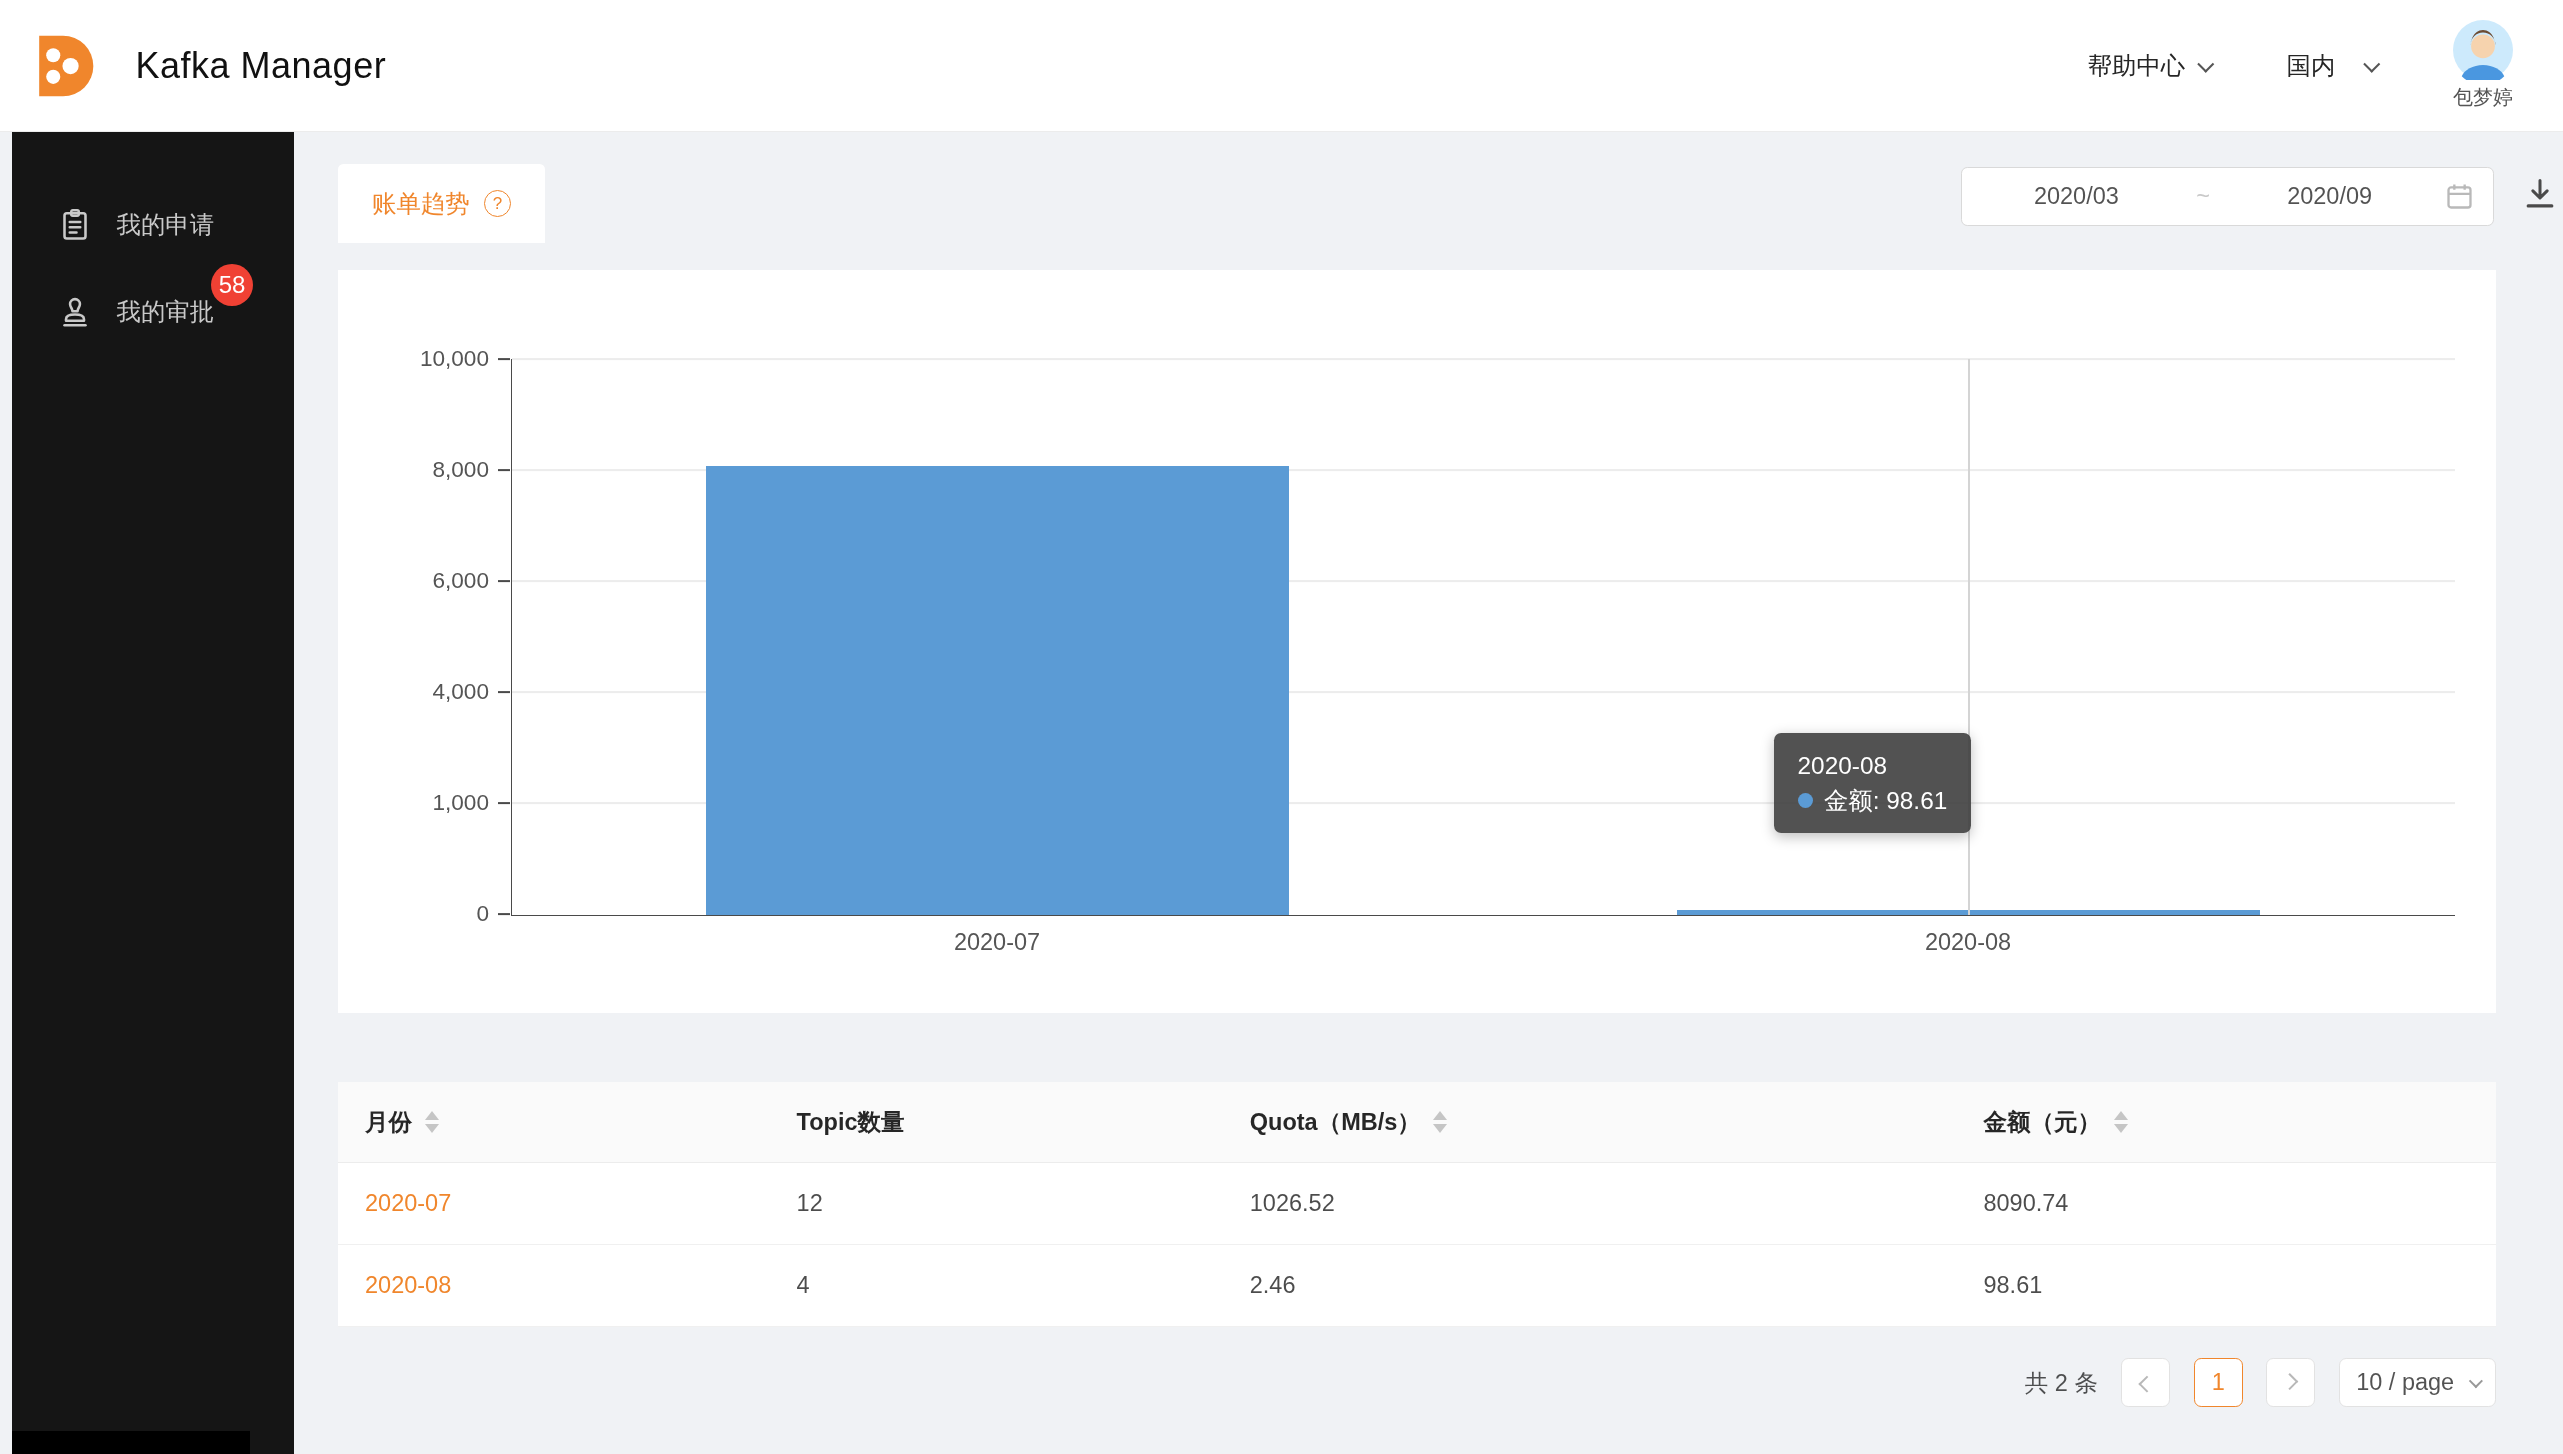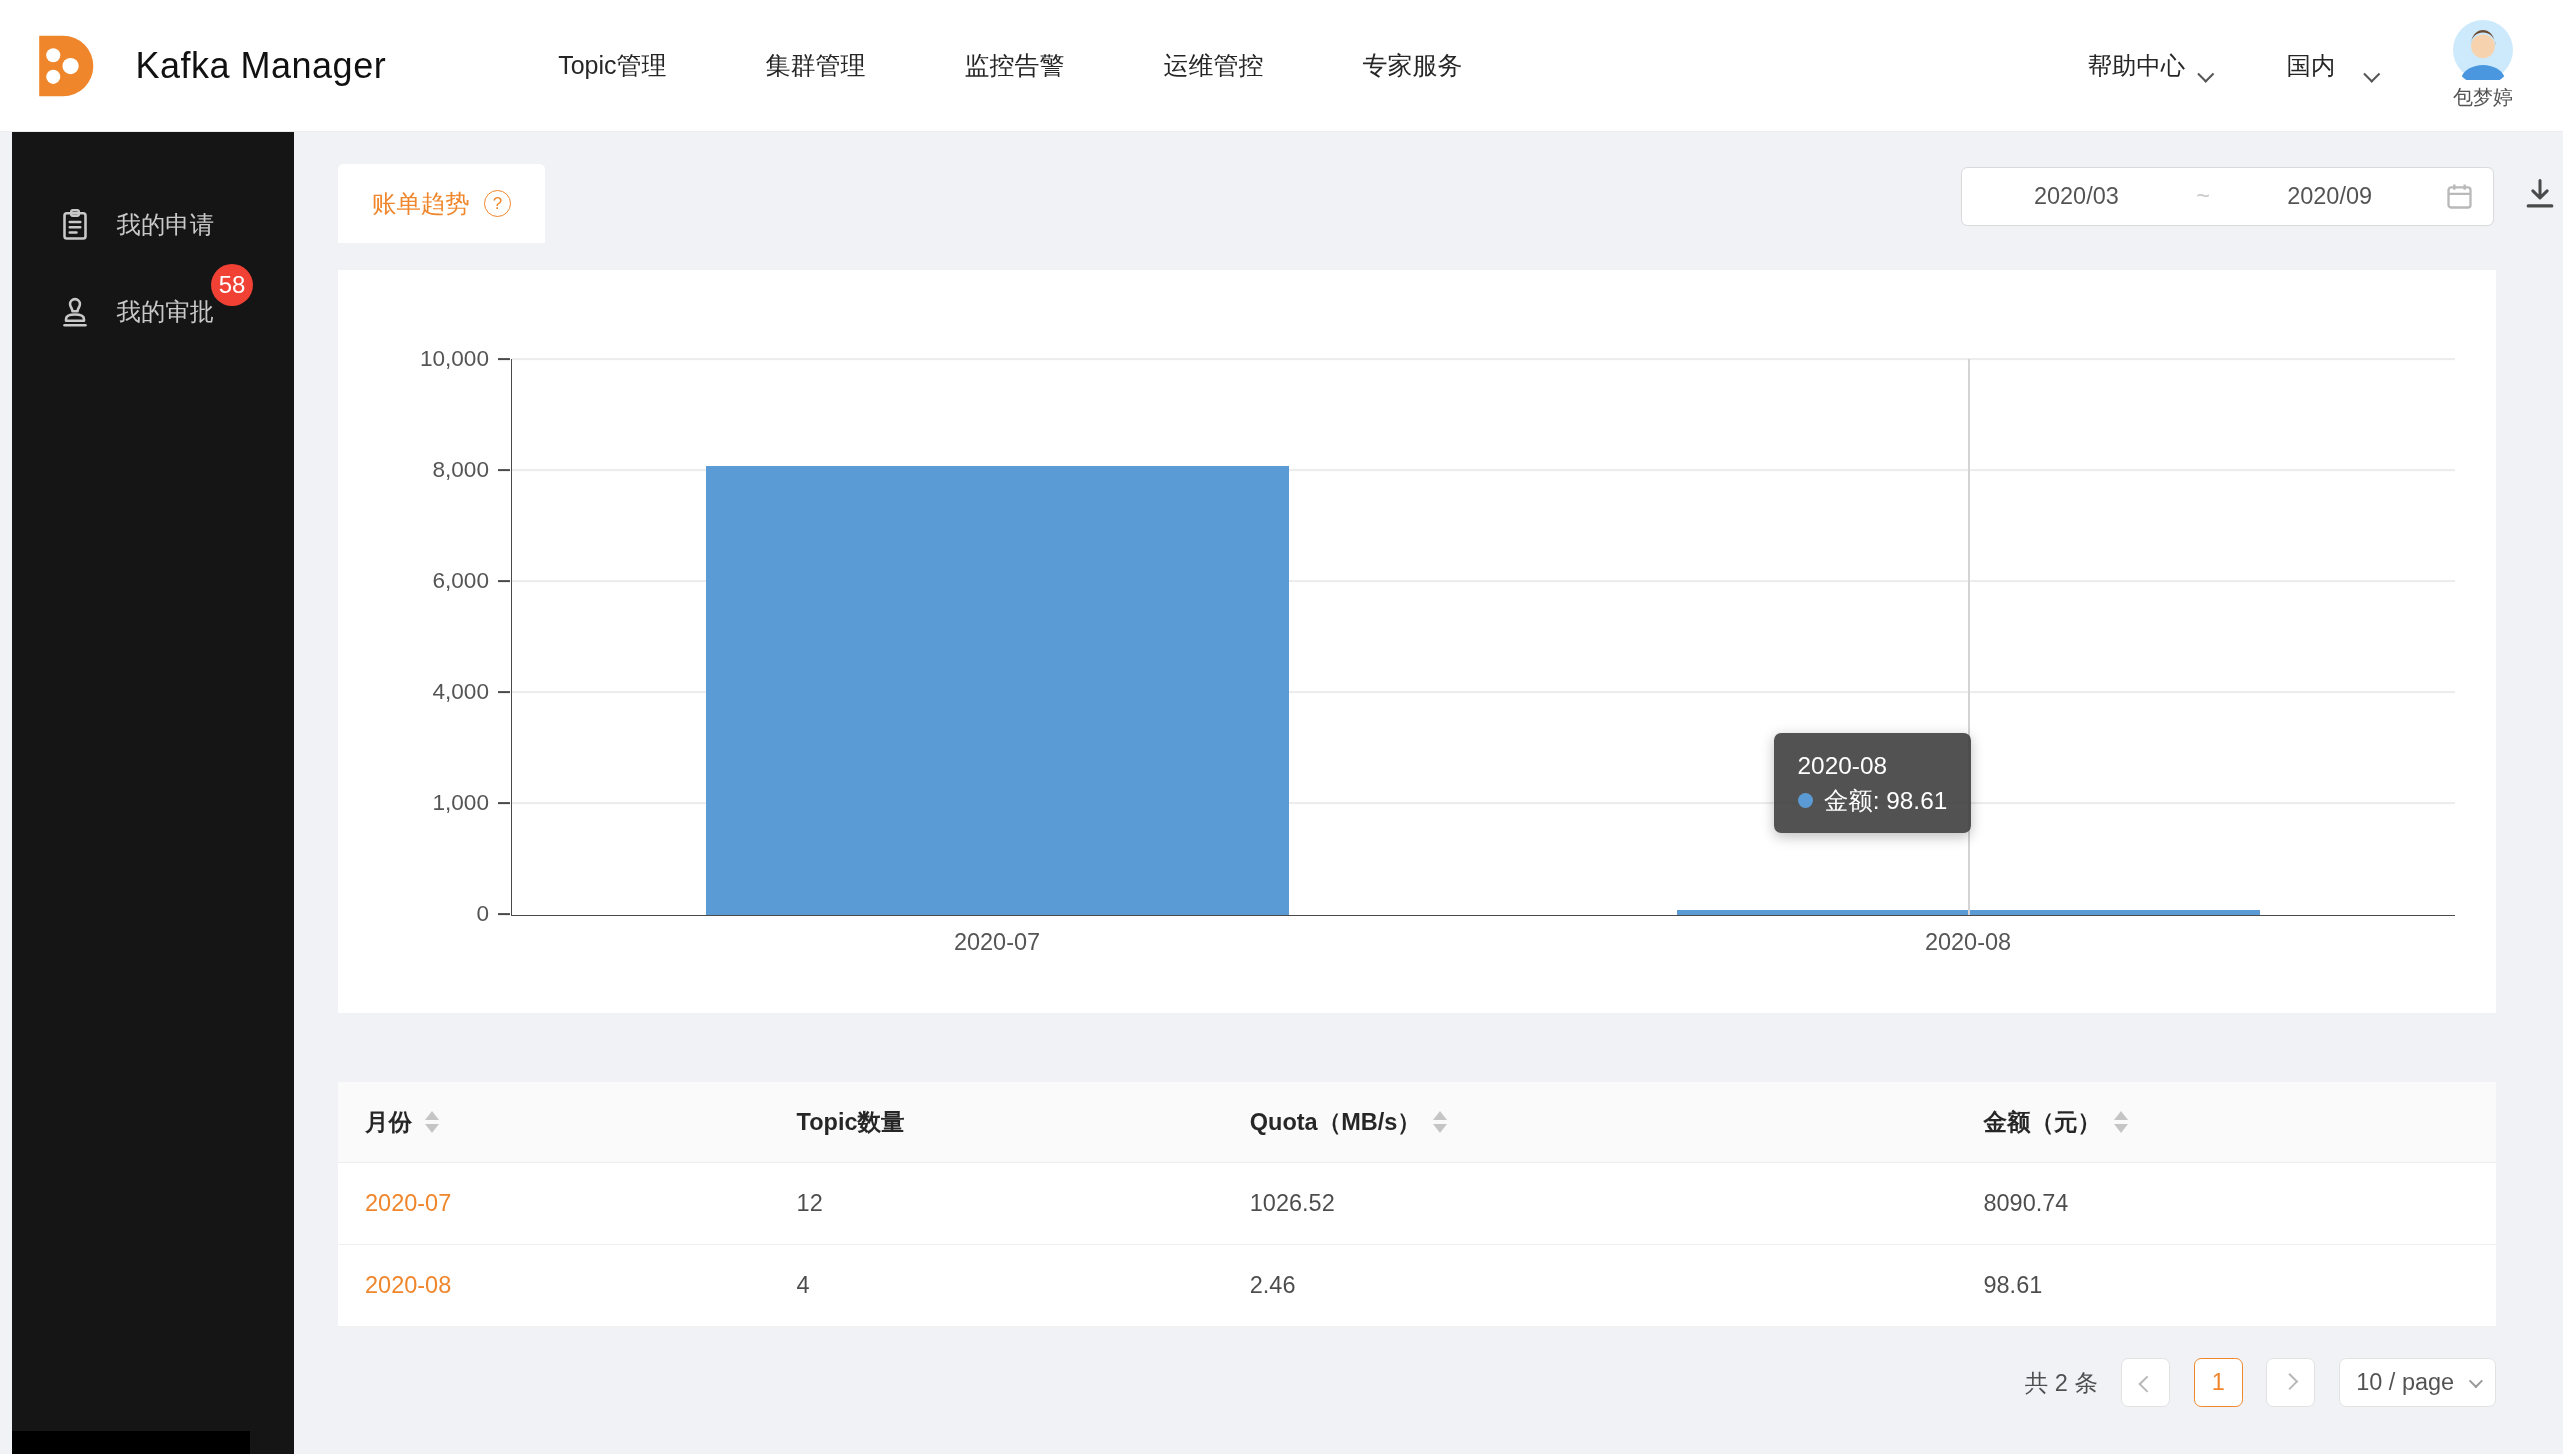--- a/index.html
+++ b/index.html
@@ -7,21 +7,21 @@
   body{font-family:"Liberation Sans","DejaVu Sans",sans-serif;background:#f0f2f5;color:rgba(0,0,0,.78);overflow:hidden}
   .page{position:relative;width:2563px;height:1454px;overflow:hidden;background:#f0f2f5}
 
   
   .header{position:absolute;top:0;left:0;right:0;height:132px;background:#fff;display:flex;align-items:center;z-index:10;border-bottom:0.9px solid #ececec}
   .logo{margin-left:23.5px;width:78px;height:78px;display:flex;align-items:center;justify-content:center;cursor:pointer}
   .app-title{margin-left:34px;font-size:36px;font-weight:500;color:#111;letter-spacing:0.5px}
   .nav{display:flex;margin-left:172px;gap:99px}
   .nav-item{font-size:25px;color:#262626;cursor:pointer;white-space:nowrap}
   .header-right{margin-left:auto;display:flex;align-items:center;gap:77px;padding-right:50px}
-  .hr-item{display:flex;align-items:flex-end;gap:12.6px;font-size:24.4px;color:#262626;cursor:pointer;white-space:nowrap}
+  .hr-item{display:flex;align-items:center;gap:12.6px;font-size:24.4px;color:#262626;cursor:pointer;white-space:nowrap}
   .hr-item.region{gap:29px}
   .chev{display:inline-block;width:11.7px;height:11.7px;border-right:2.3px solid #555;border-bottom:2.3px solid #555;transform:rotate(45deg) translateY(-2.7px)}
   .user-block{display:flex;flex-direction:column;align-items:center;gap:3.6px;cursor:pointer}
   .user-name{font-size:20px;color:#555}
 
   
   .sidebar{position:absolute;top:132px;left:12px;bottom:0;width:294px;background:#151515}
   .side-list{padding-top:49px}
   .side-item{position:relative;height:87px;display:flex;align-items:center;padding-left:45px;gap:23.5px;color:#c9c9c9;font-size:24.4px;cursor:pointer}
   .side-item svg{width:36px;height:36px;stroke:currentColor;fill:none;stroke-width:1.7;stroke-linecap:round;stroke-linejoin:round;flex:0 0 auto}
@@ -82,27 +82,20 @@
   <div class="header">
     <div class="logo">
       <svg viewBox="0 0 72 72" width="78" height="78">
         <path d="M14 8h22a28 28 0 0 1 0 56H14z" fill="#F0862C"></path>
         <circle cx="27" cy="26" r="6.5" fill="#fff"></circle>
         <circle cx="27" cy="46" r="6.5" fill="#fff"></circle>
         <circle cx="43" cy="36" r="7.5" fill="#fff"></circle>
       </svg>
     </div>
     <div class="app-title">Kafka Manager</div>
-    <div class="nav">
-      <span class="nav-item">Topic管理</span>
-      <span class="nav-item">集群管理</span>
-      <span class="nav-item">监控告警</span>
-      <span class="nav-item">运维管控</span>
-      <span class="nav-item">专家服务</span>
-    </div>
     <div class="header-right">
       <div class="hr-item">
         <span>帮助中心</span>
         <span class="chev"></span>
       </div>
       <div class="hr-item region">
         <span>国内</span>
         <span class="chev"></span>
       </div>
       <div class="user-block">

